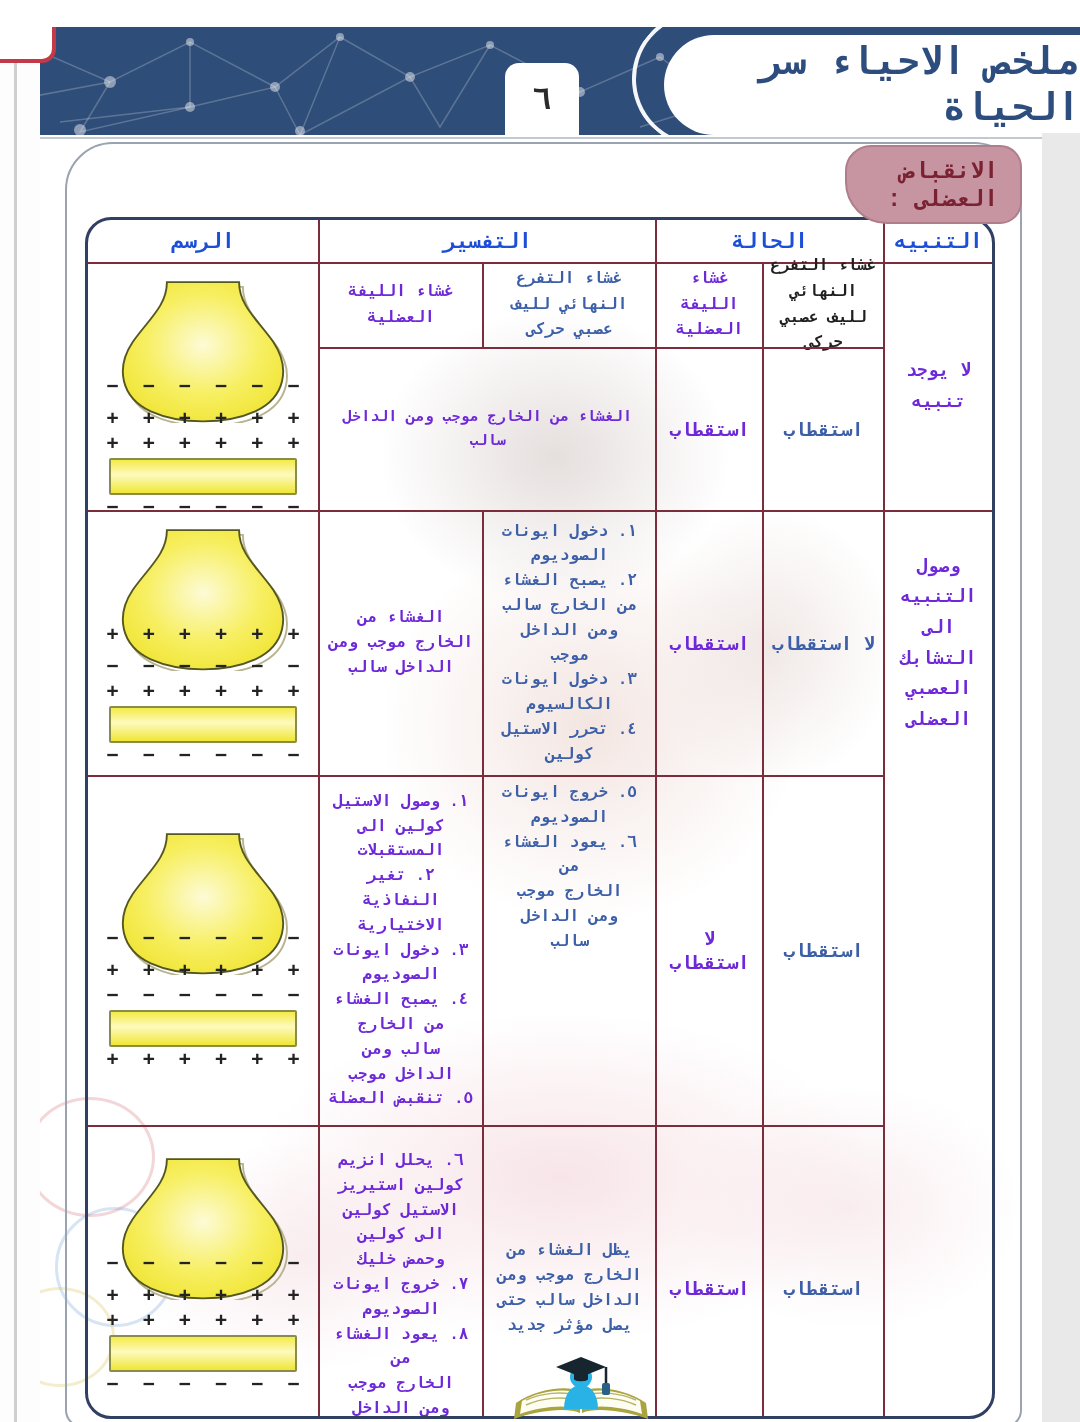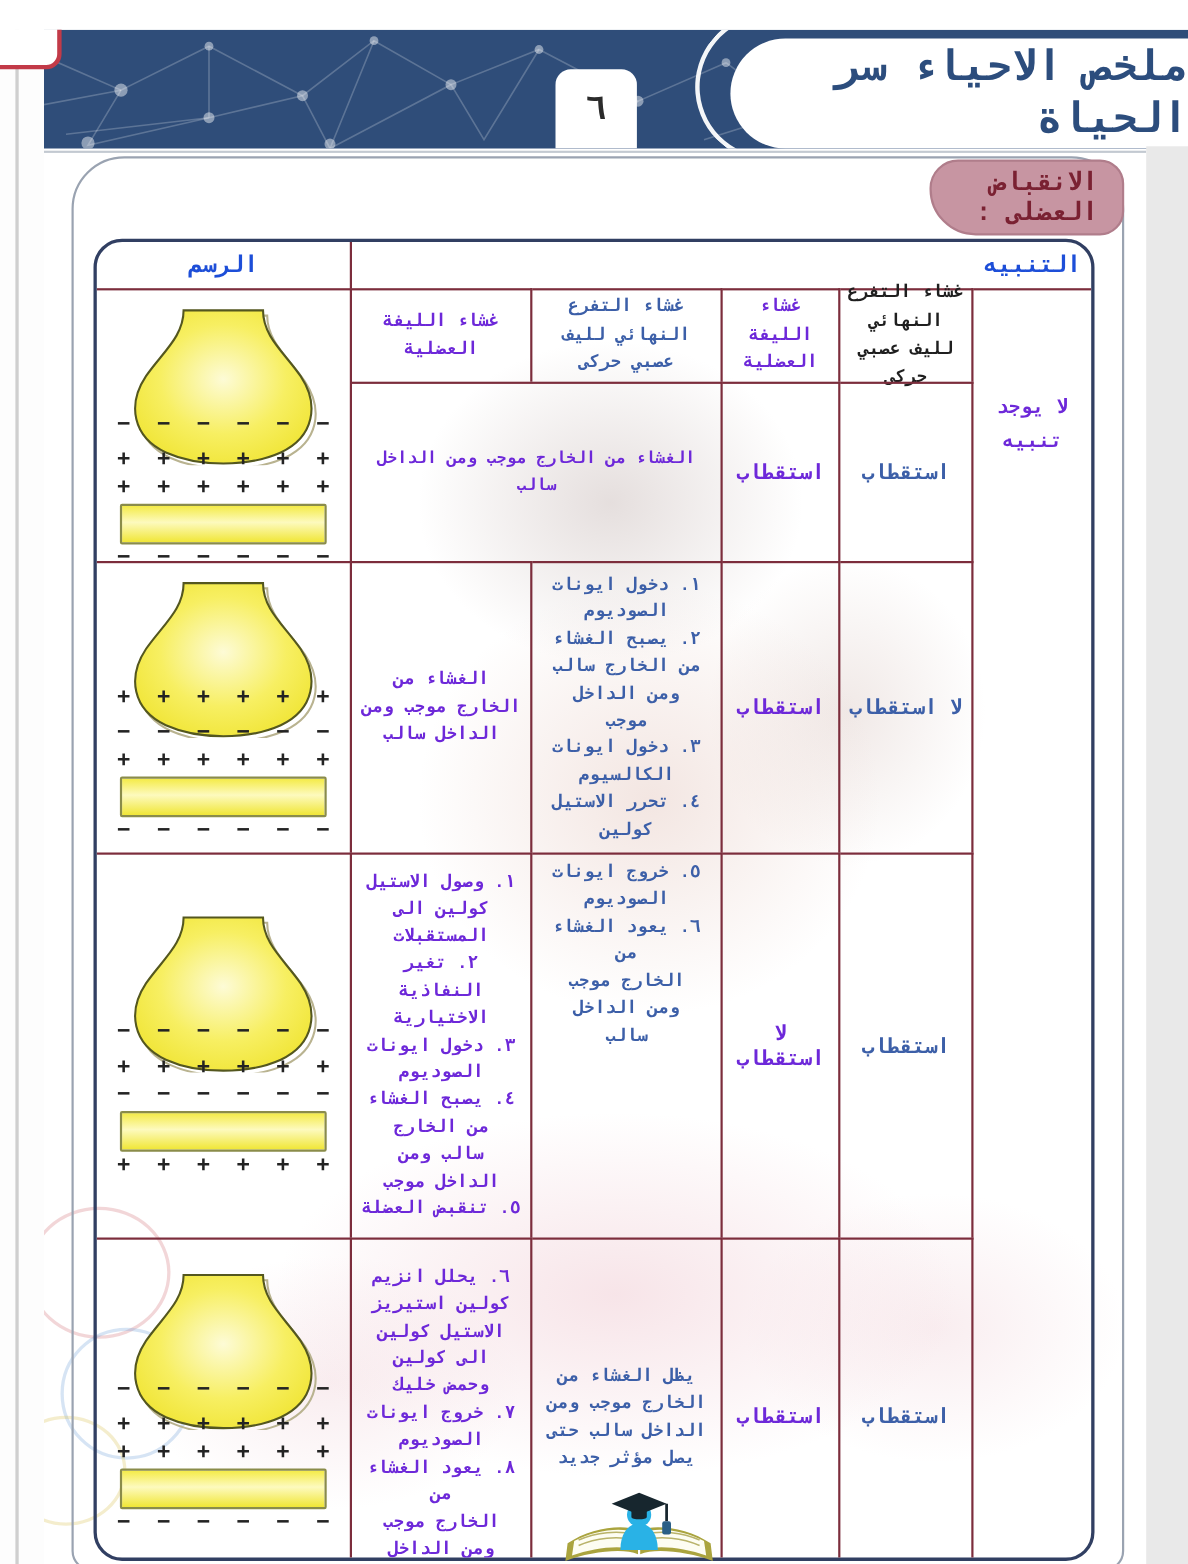--- a/index.html
+++ b/index.html
@@ -24,21 +24,21 @@
                  border-radius:64px 0 0 64px;z-index:7;display:flex;align-items:center;justify-content:center;}
   .banner-title{direction:rtl;color:#2c4d7d;font-size:38px;font-weight:bold;letter-spacing:0;}
   .page-tab{position:absolute;left:465px;top:36px;width:74px;height:72px;background:#ffffff;
             border-radius:14px 14px 0 0;z-index:7;display:flex;align-items:center;justify-content:center;}
   .page-num{font-size:30px;color:#2b2b2b;font-weight:bold;}
   .banner-underline{position:absolute;left:40px;top:110px;width:1002px;height:2px;background:#c3c9d1;z-index:5;}
 
   
   .content-frame{position:absolute;left:65px;top:115px;width:957px;height:1286px;border:2px solid #9aa3b1;
                  border-radius:48px 48px 18px 18px;z-index:2;background:transparent;}
-  .pink-label{position:absolute;left:845px;top:118px;width:177px;height:69px;background:#c795a2;
+  .pink-label{position:absolute;left:845px;top:118px;width:177px;height:79px;background:#c795a2;
               border:2px solid #b07d8b;border-radius:26px 22px 22px 42px;z-index:4;
               display:flex;align-items:center;justify-content:flex-end;padding:0 22px;}
   .pink-label span{direction:rtl;color:#7a2132;font-size:23px;font-weight:bold;}
 
   
   .photo-wm{position:absolute;inset:0;z-index:1;pointer-events:none;background-image:
      radial-gradient(ellipse 250px 210px at 555px 430px, rgba(208,196,194,.55), transparent 70%),
      radial-gradient(ellipse 300px 280px at 590px 700px, rgba(235,213,206,.6), transparent 70%),
      radial-gradient(ellipse 180px 200px at 770px 620px, rgba(222,205,200,.45), transparent 70%),
      radial-gradient(ellipse 430px 230px at 560px 1150px, rgba(243,214,220,.65), transparent 72%),
@@ -155,20 +155,22 @@
 
   <div class="content-frame" data-name="content-frame"></div>
 
   <div class="pink-label" data-name="section-label-badge">
     <span data-name="section-label">الانقباض العضلى :</span>
   </div>
 
   <div class="sumtable" data-name="summary-table">
 
     <div class="cell hdr no-t no-s" style="grid-column:1;grid-row:1" data-name="column-header-stimulus">التنبيه</div>
+    <div class="cell hdr no-t" style="grid-column:2 / span 2;grid-row:1" data-name="column-header-state">الحالة</div>
+    <div class="cell hdr no-t" style="grid-column:4 / span 2;grid-row:1" data-name="column-header-explanation">التفسير</div>
     <div class="cell hdr no-t" style="grid-column:6;grid-row:1" data-name="column-header-drawing">الرسم</div>
 
     <div class="cell stim red no-s" style="grid-column:1;grid-row:2 / span 2" data-name="row1-stimulus">لا يوجد تنبيه</div>
     <div class="cell subhdr blk" style="grid-column:2;grid-row:2" data-name="row1-state-nerve-subheader">غشاء التفرع النهائي لليف عصبي حركى</div>
     <div class="cell subhdr red" style="grid-column:3;grid-row:2" data-name="row1-state-muscle-subheader">غشاء الليفة العضلية</div>
     <div class="cell subhdr blue" style="grid-column:4;grid-row:2" data-name="row1-explanation-nerve-subheader">غشاء التفرع النهائي لليف عصبي حركى</div>
     <div class="cell subhdr red" style="grid-column:5;grid-row:2" data-name="row1-explanation-muscle-subheader">غشاء الليفة العضلية</div>
     <div class="cell drawcell" style="grid-column:6;grid-row:2 / span 2" data-name="row1-drawing-cell">
       <div class="diagram" data-name="synapse-diagram-1">
         <svg class="knob" viewBox="0 0 200 150" data-name="synaptic-knob">
@@ -179,20 +181,21 @@
         <div class="signs mid1" data-name="cleft-charges-row1">+ + + + + +</div>
         <div class="signs mid2" data-name="cleft-charges-row2">+ + + + + +</div>
         <div class="memrect" data-name="muscle-membrane"></div>
         <div class="signs below-signs" data-name="membrane-inner-charges">− − − − − −</div>
       </div>
     </div>
     <div class="cell state blue" style="grid-column:2;grid-row:3" data-name="row1-state-nerve">استقطاب</div>
     <div class="cell state red" style="grid-column:3;grid-row:3" data-name="row1-state-muscle">استقطاب</div>
     <div class="cell expl-one red" style="grid-column:4 / span 2;grid-row:3" data-name="row1-explanation">الغشاء من الخارج موجب ومن الداخل سالب</div>
 
+    <div class="cell stim red no-s" style="grid-column:1;grid-row:4" data-name="row2-stimulus">وصول التنبيه الى التشابك العصبي العضلى</div>
     <div class="cell state blue" style="grid-column:2;grid-row:4" data-name="row2-state-nerve">لا استقطاب</div>
     <div class="cell state red" style="grid-column:3;grid-row:4" data-name="row2-state-muscle">استقطاب</div>
     <div class="cell expl blue" style="grid-column:4;grid-row:4" data-name="row2-explanation-nerve">١. دخول ايونات
 الصوديوم
 ٢. يصبح الغشاء
 من الخارج سالب
 ومن الداخل
 موجب
 ٣. دخول ايونات
 الكالسيوم

